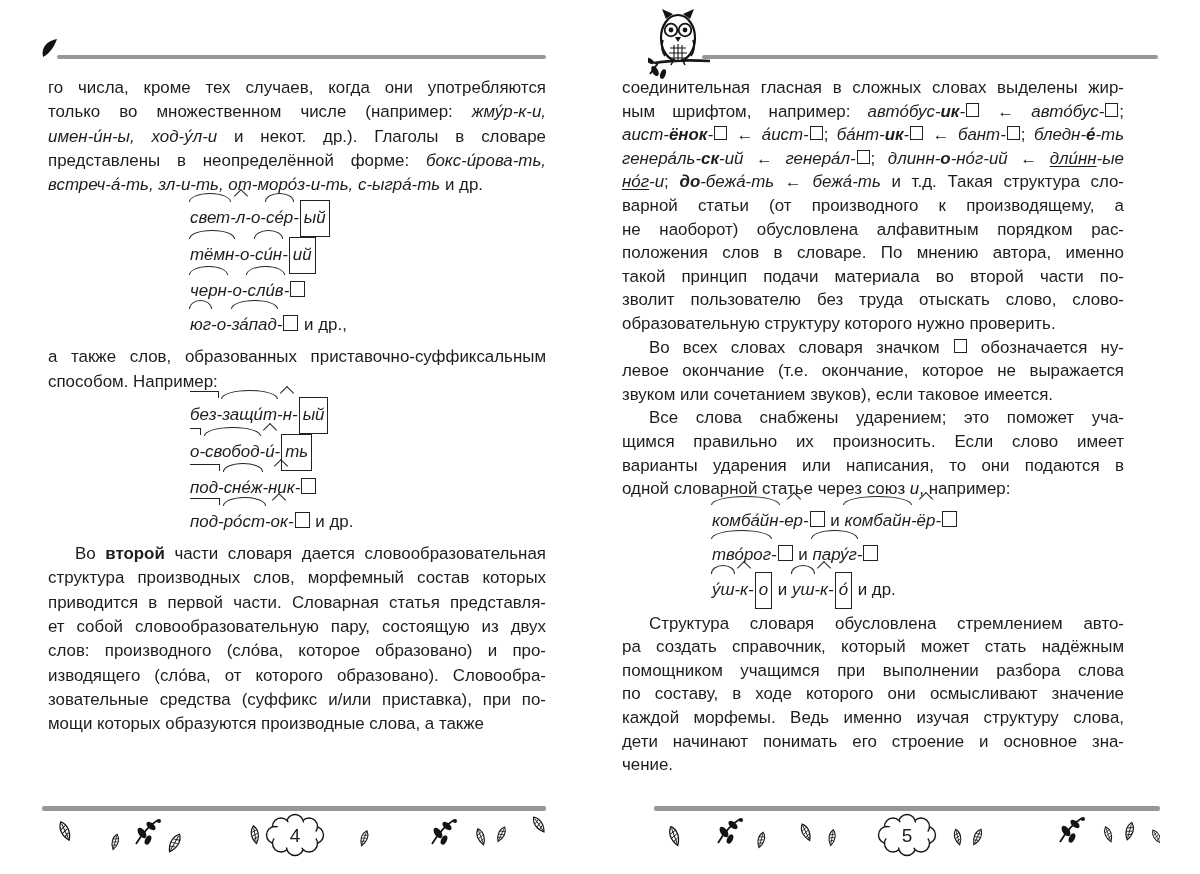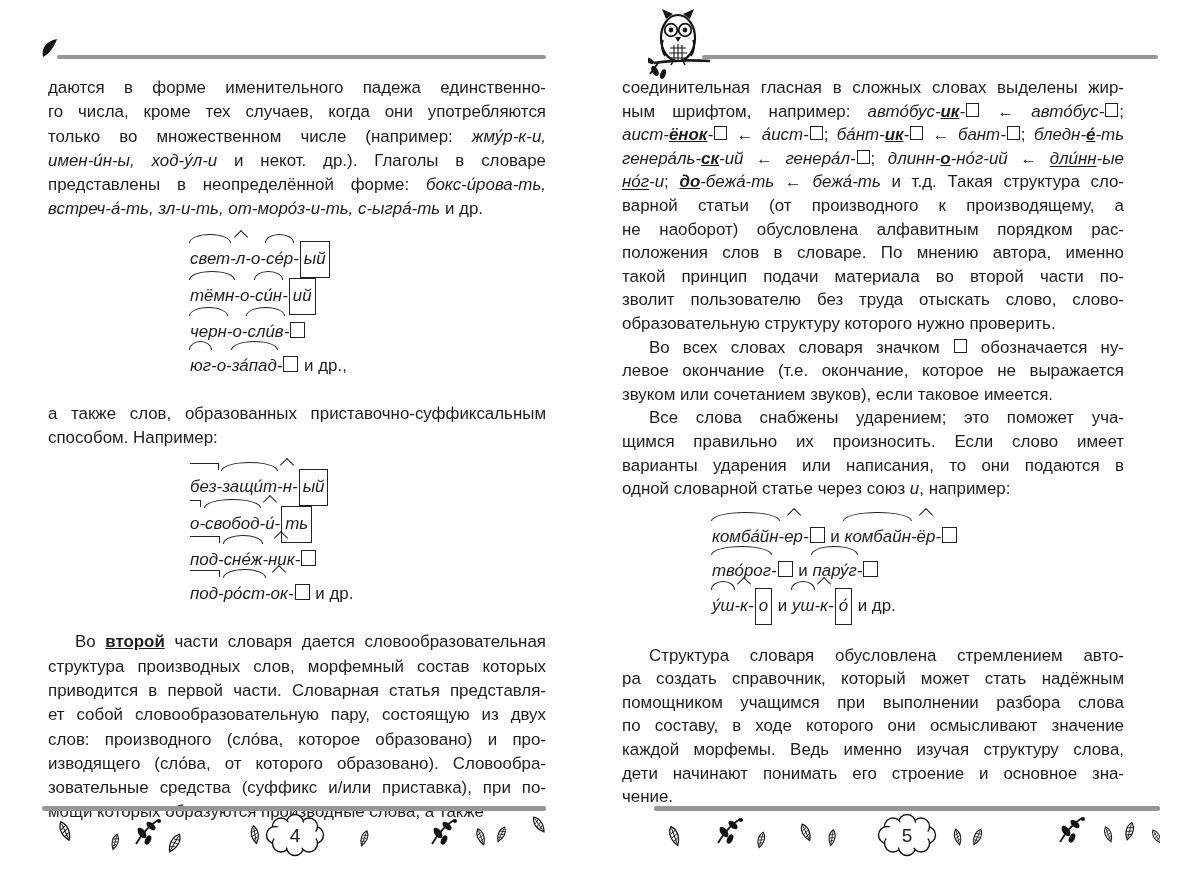--- a/index.html
+++ b/index.html
@@ -5,24 +5,24 @@
   html,body{margin:0;padding:0;background:#ffffff;}
   #stage{position:relative;width:1200px;height:874px;background:#ffffff;overflow:hidden;
          font-family:"Liberation Sans","DejaVu Sans",sans-serif;color:#1d1d1d;}
   .rule{position:absolute;height:4px;background:#979797;border-radius:2px;}
   .textcol{position:absolute;font-size:16.9px;}
   #col-left{left:48px;top:76px;width:498px;line-height:24.3px;}
   #col-right{left:622px;top:76px;width:502px;line-height:23.6px;}
   .tline{text-align:left;}
   .tline.just{text-align:justify;text-align-last:justify;}
   .tline.ind{text-indent:27px;}
-  .block.morph{margin:19px 0;}
+  .block.morph{margin:3px 0;}
   .block.morph .tline{line-height:34px;}
   .it{font-style:italic;}
-  .bd{font-weight:bold;text-decoration:underline;}
+  .bd{font-weight:bold;}
   .un{text-decoration:underline;text-decoration-thickness:1px;text-underline-offset:2px;}
   
   .tok{position:relative;display:inline-block;}
   .m-root::before{content:"";position:absolute;left:-1px;right:-1px;top:-8px;height:8px;
       border:1.5px solid #222;border-bottom:none;border-radius:50% 50% 0 0/100% 100% 0 0;}
   .m-suf::before{content:"";position:absolute;left:50%;top:-10px;width:9px;height:9px;
       border-left:1.5px solid #222;border-top:1.5px solid #222;
       transform:translateX(-50%) rotate(45deg);}
   .m-pre::before{content:"";position:absolute;left:0;right:-2px;top:-7px;height:6px;
       border-top:1.5px solid #222;border-right:1.5px solid #222;}
@@ -58,21 +58,20 @@
     <circle cx="37" cy="24" r="2.4" fill="#141414"></circle>
     <path d="M27,31 L33,31 L30,36 Z" fill="#141414"></path>
     <path d="M15,34 q-3,9 2,16 M45,34 q3,9 -2,16" stroke="#141414" stroke-width="1.6" fill="none"></path>
     <path d="M22,42 h16 M21,47 h18 M23,52 h14 M26,39 v15 M30,38 v16 M34,39 v15" stroke="#141414" stroke-width="1.1" fill="none"></path>
     <path d="M25,55 l-2,4 M35,55 l2,4" stroke="#141414" stroke-width="1.6" fill="none"></path>
   </svg>
   <div class="rule" style="left:702px;top:55px;width:456px;"></div>
 
   <div class="textcol" id="col-left">
       <div class="block para">
-        <div class="tline just"><span>даются в форме именительного падежа единственно-</span></div>
         <div class="tline just"><span>го числа, кроме тех случаев, когда они употребляются</span></div>
         <div class="tline just"><span>только во множественном числе (например: </span><span class="it">жму́р-к-и,</span></div>
         <div class="tline just"><span class="it">имен-и́н-ы, ход-у́л-и</span><span> и некот. др.). Глаголы в словаре</span></div>
         <div class="tline just"><span>представлены в неопределённой форме: </span><span class="it">бокс-и́рова-ть,</span></div>
         <div class="tline"><span class="it">встреч-а́-ть, зл-и-ть, от-моро́з-и-ть, с-ыгра́-ть</span><span> и др.</span></div>
       </div>
       <div class="block morph" style="margin-left: 142px;">
         <div class="tline"><span class="tok m-root it">свет</span><span class="it">-</span><span class="tok m-suf it">л</span><span class="it">-о-</span><span class="tok m-root it">се́р</span><span class="it">-</span><span class="tok m-end it">ый</span></div>
         <div class="tline"><span class="tok m-root it">тёмн</span><span class="it">-о-</span><span class="tok m-root it">си́н</span><span class="it">-</span><span class="tok m-end it">ий</span></div>
         <div class="tline"><span class="tok m-root it">черн</span><span class="it">-о-</span><span class="tok m-root it">сли́в</span><span class="it">-</span><span class="sqr"></span></div>

